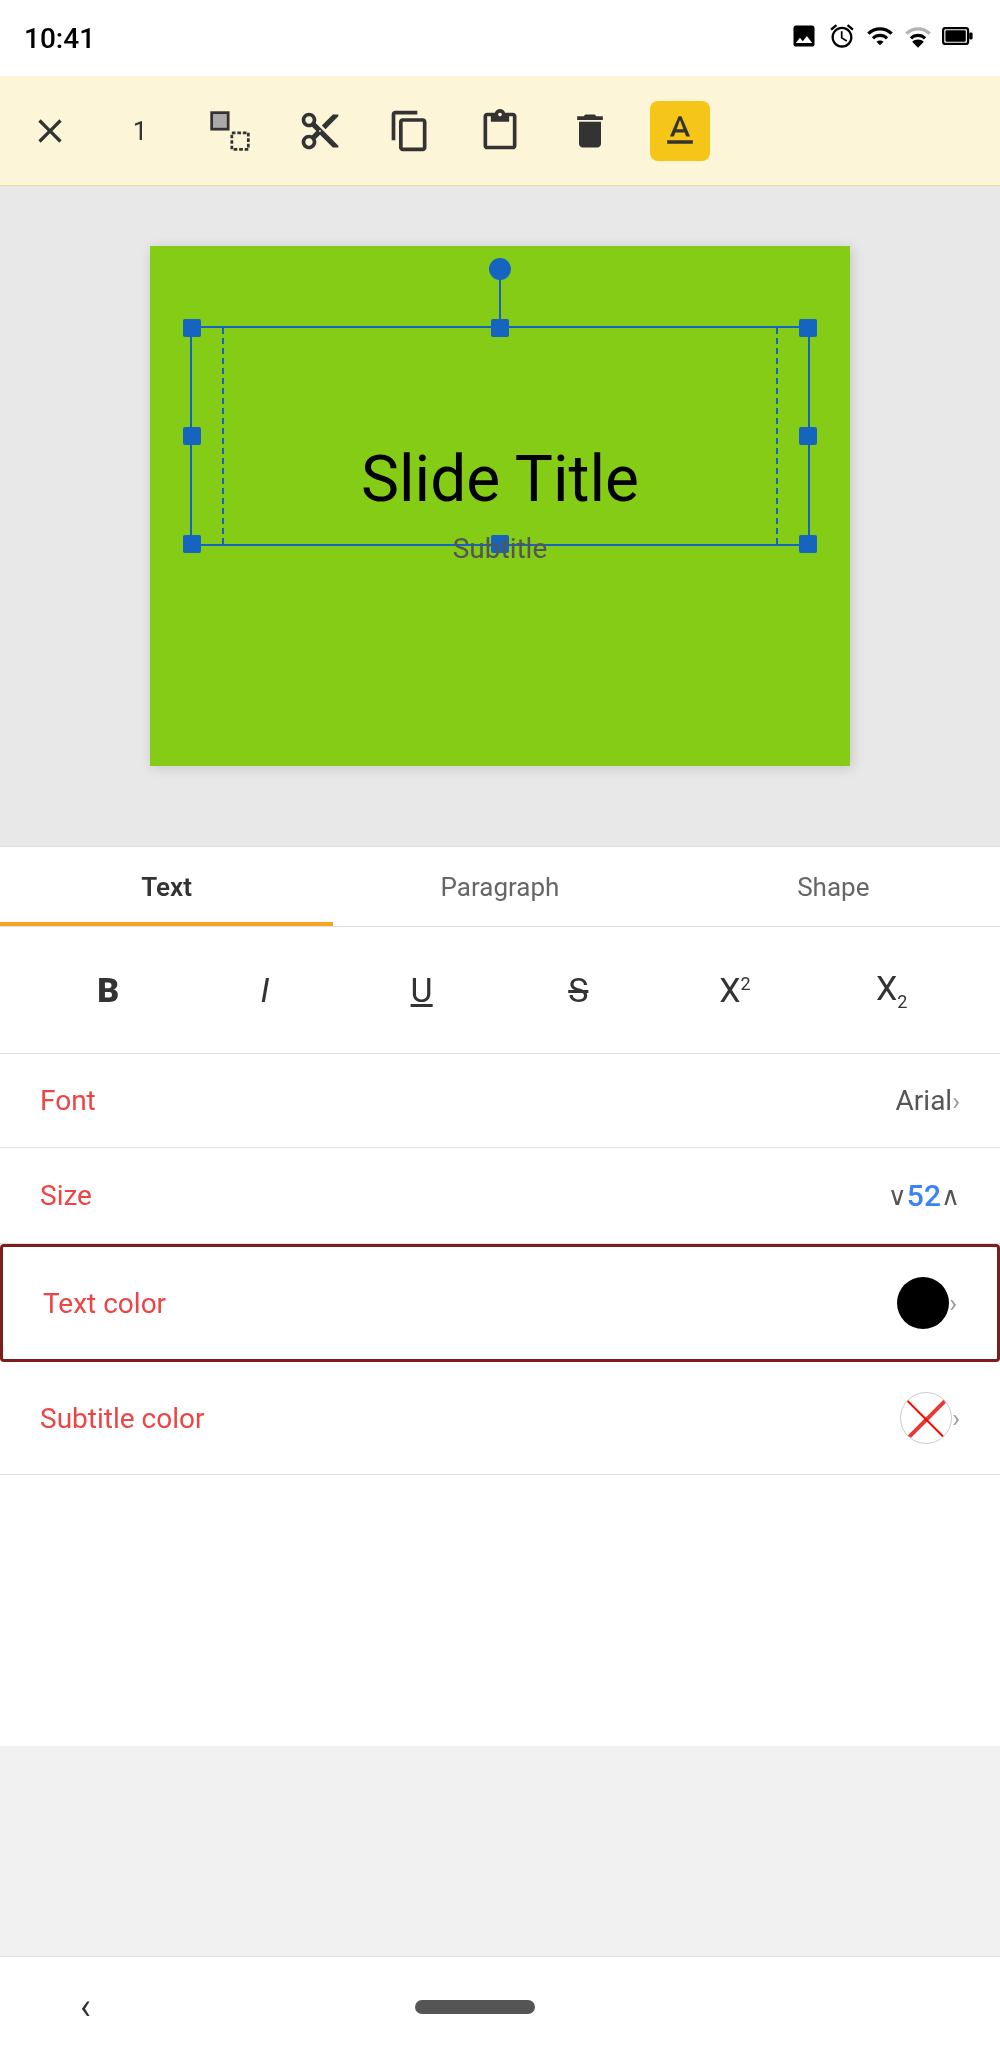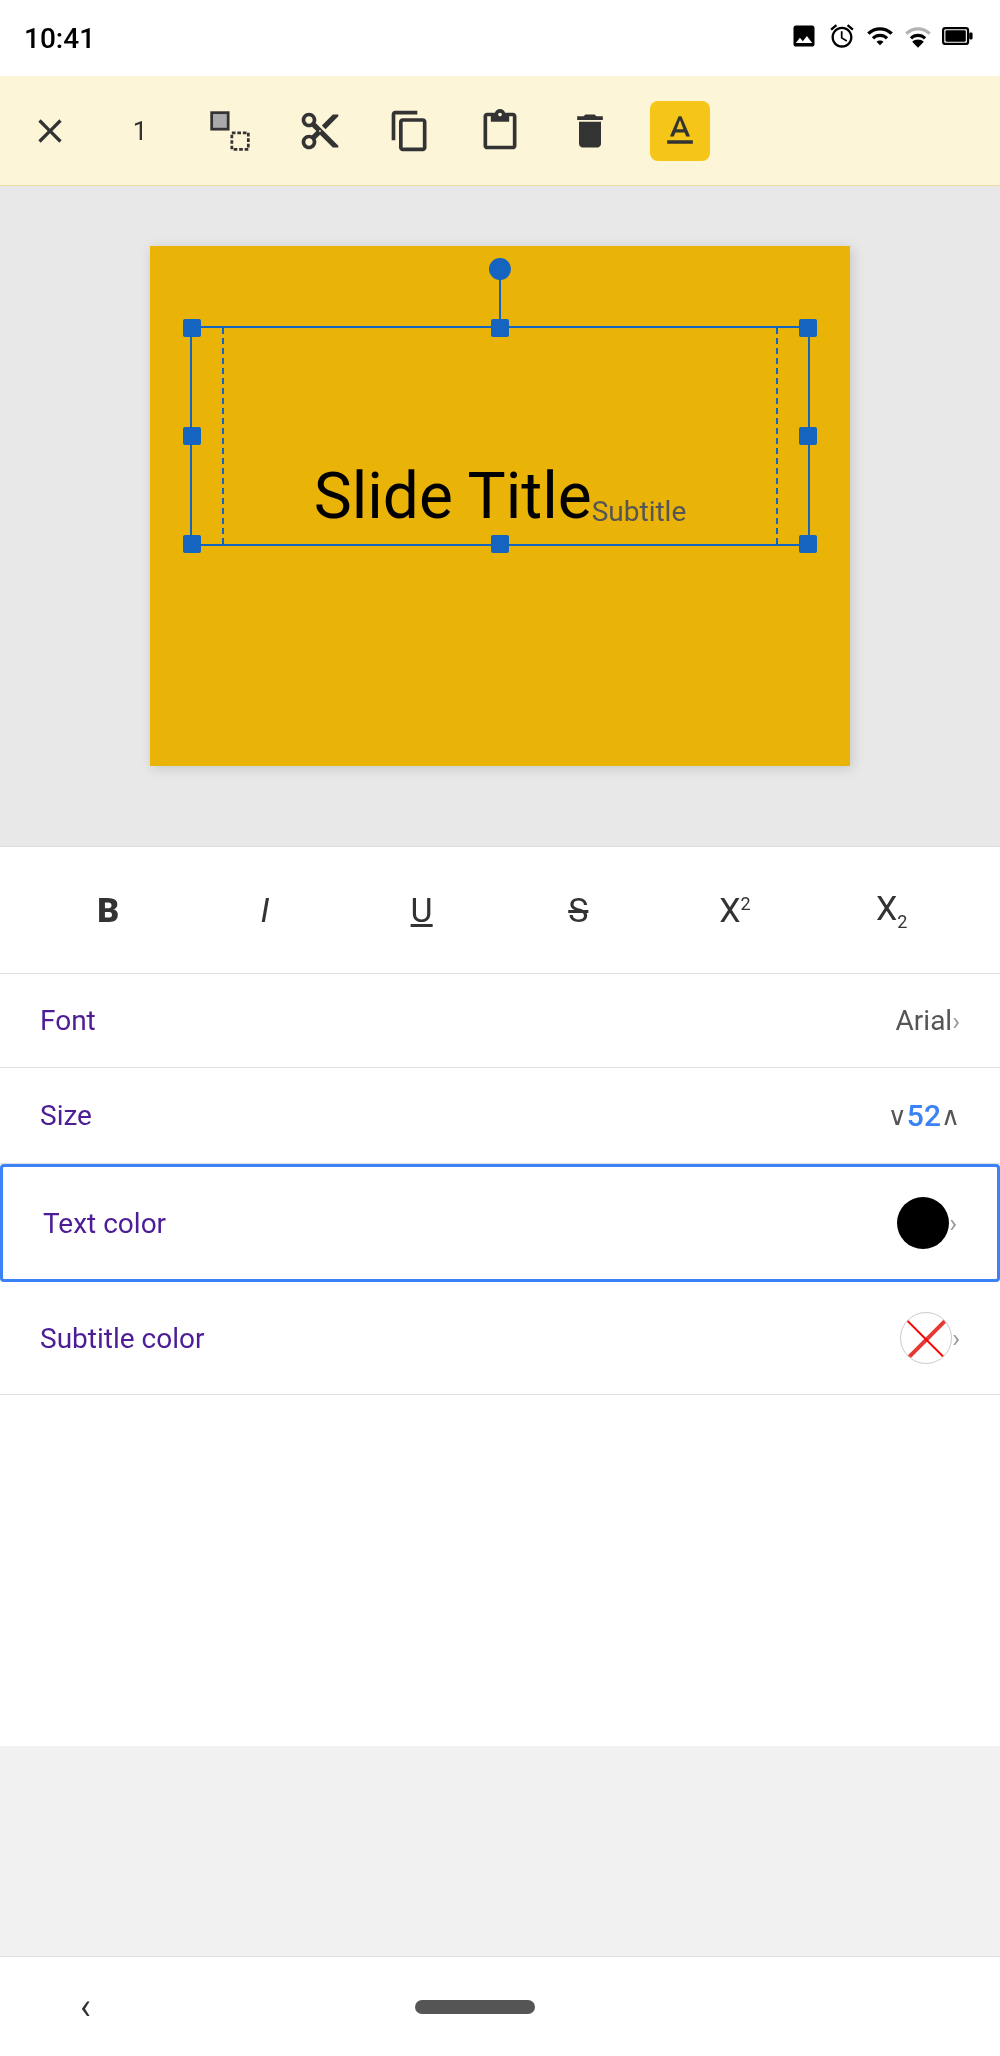--- a/index.html
+++ b/index.html
@@ -81,25 +81,25 @@
       background: #e8e8e8;
       display: flex;
       align-items: center;
       justify-content: center;
       padding: 60px 30px 80px;
       position: relative;
     }
     .slide-canvas {
       width: 700px;
       height: 520px;
-      background: #eab308;
+      background: #84cc16;
       box-shadow: 2px 2px 12px rgba(0,0,0,0.15);
       position: relative;
       display: flex;
-      flex-direction: row;
+      flex-direction: column;
       align-items: center;
       justify-content: center;
     }
 
     
     .selection-box {
       position: absolute;
       top: 80px;
       left: 40px;
       width: 620px;
@@ -245,21 +245,21 @@
     .property-row {
       display: flex;
       align-items: center;
       justify-content: space-between;
       padding: 30px 40px;
       border-bottom: 1px solid #e0e0e0;
       min-height: 90px;
     }
     .property-label {
       font-size: 28px;
-      color: #4c1d95;
+      color: #ef4444;
       font-weight: 400;
     }
     .property-value {
       display: flex;
       align-items: center;
       gap: 0;
       font-size: 28px;
       color: #555;
     }
     .chevron-right {
@@ -270,21 +270,21 @@
       font-size: 26px;
       color: #555;
     }
     .chevron-up {
       font-size: 26px;
       color: #555;
     }
 
     
     .property-row.highlighted {
-      border: 3px solid #3b82f6;
+      border: 3px solid #7f1d1d;
       border-radius: 4px;
       margin: 0 0;
     }
 
     .color-swatch {
       width: 52px;
       height: 52px;
       border-radius: 50%;
       background: #000;
       display: inline-block;
@@ -461,20 +461,31 @@
       <div class="selection-inner-v-left"></div>
       <div class="selection-inner-v-right"></div>
     </div>
     <div class="slide-title">Slide Title</div>
     <div class="slide-subtitle">Subtitle</div>
   </div>
 </div>
 
 <div class="bottom-panel">
 
+  <div class="tabs">
+    <div class="tab active">
+      <span>Text</span>
+    </div>
+    <div class="tab">
+      <span>Paragraph</span>
+    </div>
+    <div class="tab">
+      <span>Shape</span>
+    </div>
+  </div>
 
   <div class="format-row">
     <div class="format-btn bold">
       <span>B</span>
     </div>
     <div class="format-btn italic">
       <span>I</span>
     </div>
     <div class="format-btn underline">
       <span>U</span>

